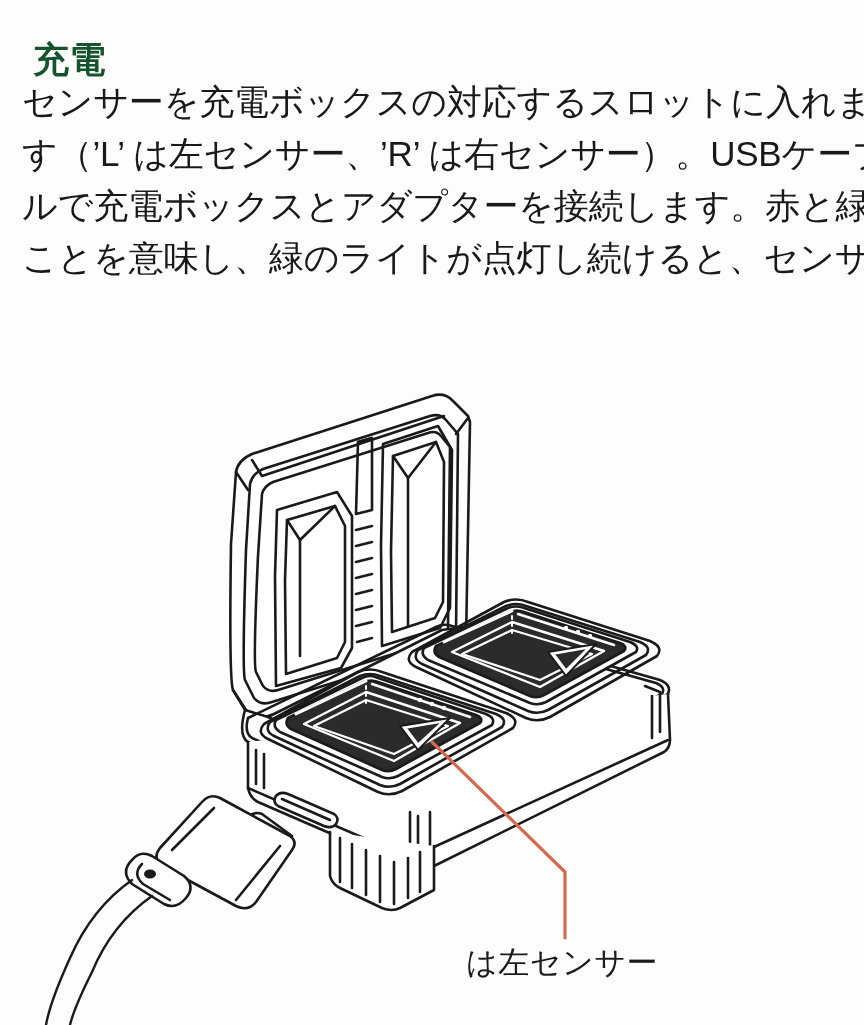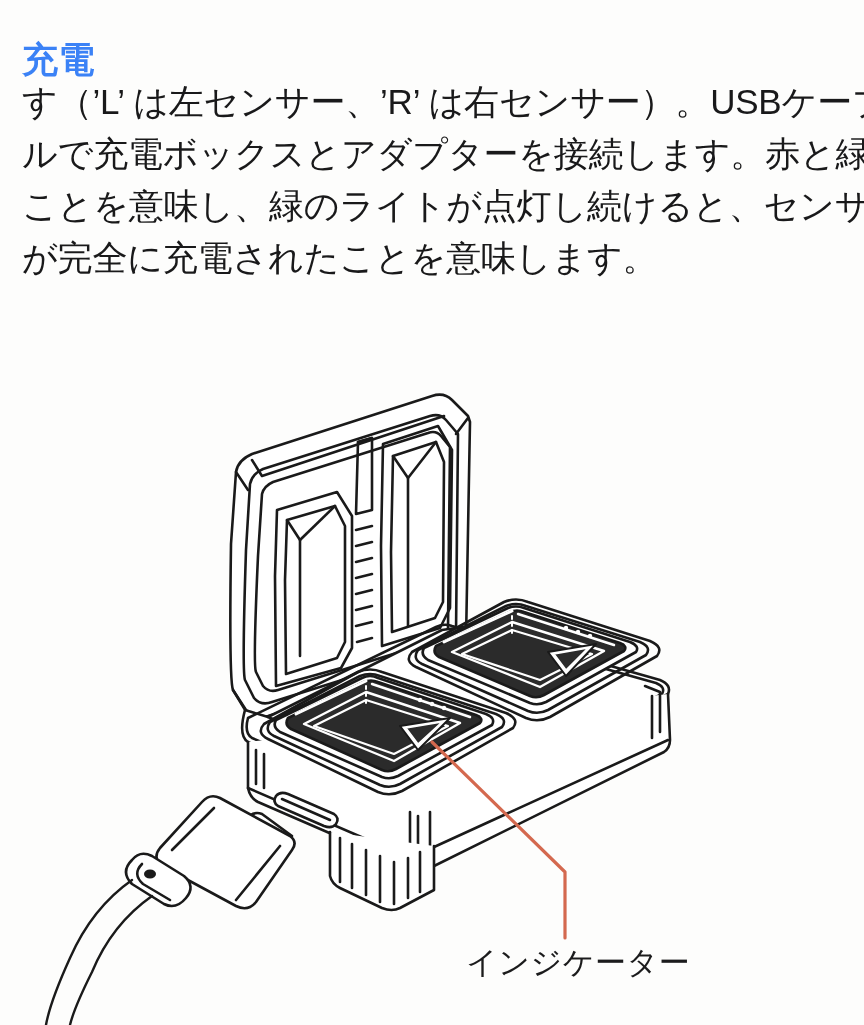--- a/index.html
+++ b/index.html
@@ -19,26 +19,26 @@
 
   #page {
     position: absolute;
     inset: 0;
     background: #fdfdfc;
   }
 
   
   .section-heading {
     position: absolute;
-    left: 22px;
+    left: 33px;
     top: 14px;
     font-size: 36px;
     line-height: 44px;
     font-weight: 700;
-    color: #3b82f6;
+    color: #14532d;
     letter-spacing: 0.5px;
     white-space: pre;
   }
 
   
   .body-text {
     position: absolute;
     left: 22px;
     top: 76px;
     width: 824px;
@@ -76,24 +76,24 @@
   }
 </style>
 </head>
 <body>
 
 <div id="page">
 
   <h1 class="section-heading">充電</h1>
 
   <div class="body-text">
+    <span class="body-line">センサーを充電ボックスの対応するスロットに入れま</span>
     <span class="body-line">す（’L’ は左センサー、’R’ は右センサー）。USBケーブ</span>
     <span class="body-line">ルで充電ボックスとアダプターを接続します。赤と緑の</span>
     <span class="body-line">ことを意味し、緑のライトが点灯し続けると、センサー</span>
-    <span class="body-line">が完全に充電されたことを意味します。</span>
   </div>
 
   <div id="illustration">
     <svg width="864" height="645" viewBox="0 0 864 645" xmlns="http://www.w3.org/2000/svg">
       <g fill="none" stroke="#1a1a1a" stroke-width="2.6" stroke-linejoin="round" stroke-linecap="round">
 
         <g>
 
           <path d="M231 164 L236 92 Q238 80 252 74 L432 16 Q444 12 452 20 L468 36
                    L470 42 L466 260 Q464 272 452 278 L268 336 Q254 340 246 330
@@ -249,15 +249,15 @@
         </g>
 
       </g>
 
       <g>
         <path d="M432 362 L565 492 L565 558" fill="none" stroke="#d4694f" stroke-width="3.2" stroke-linecap="round" stroke-linejoin="round"></path>
       </g>
     </svg>
   </div>
 
-  <div class="callout-caption">インジケーター</div>
+  <div class="callout-caption">は左センサー</div>
 
 </div>
 
 </body></html>

